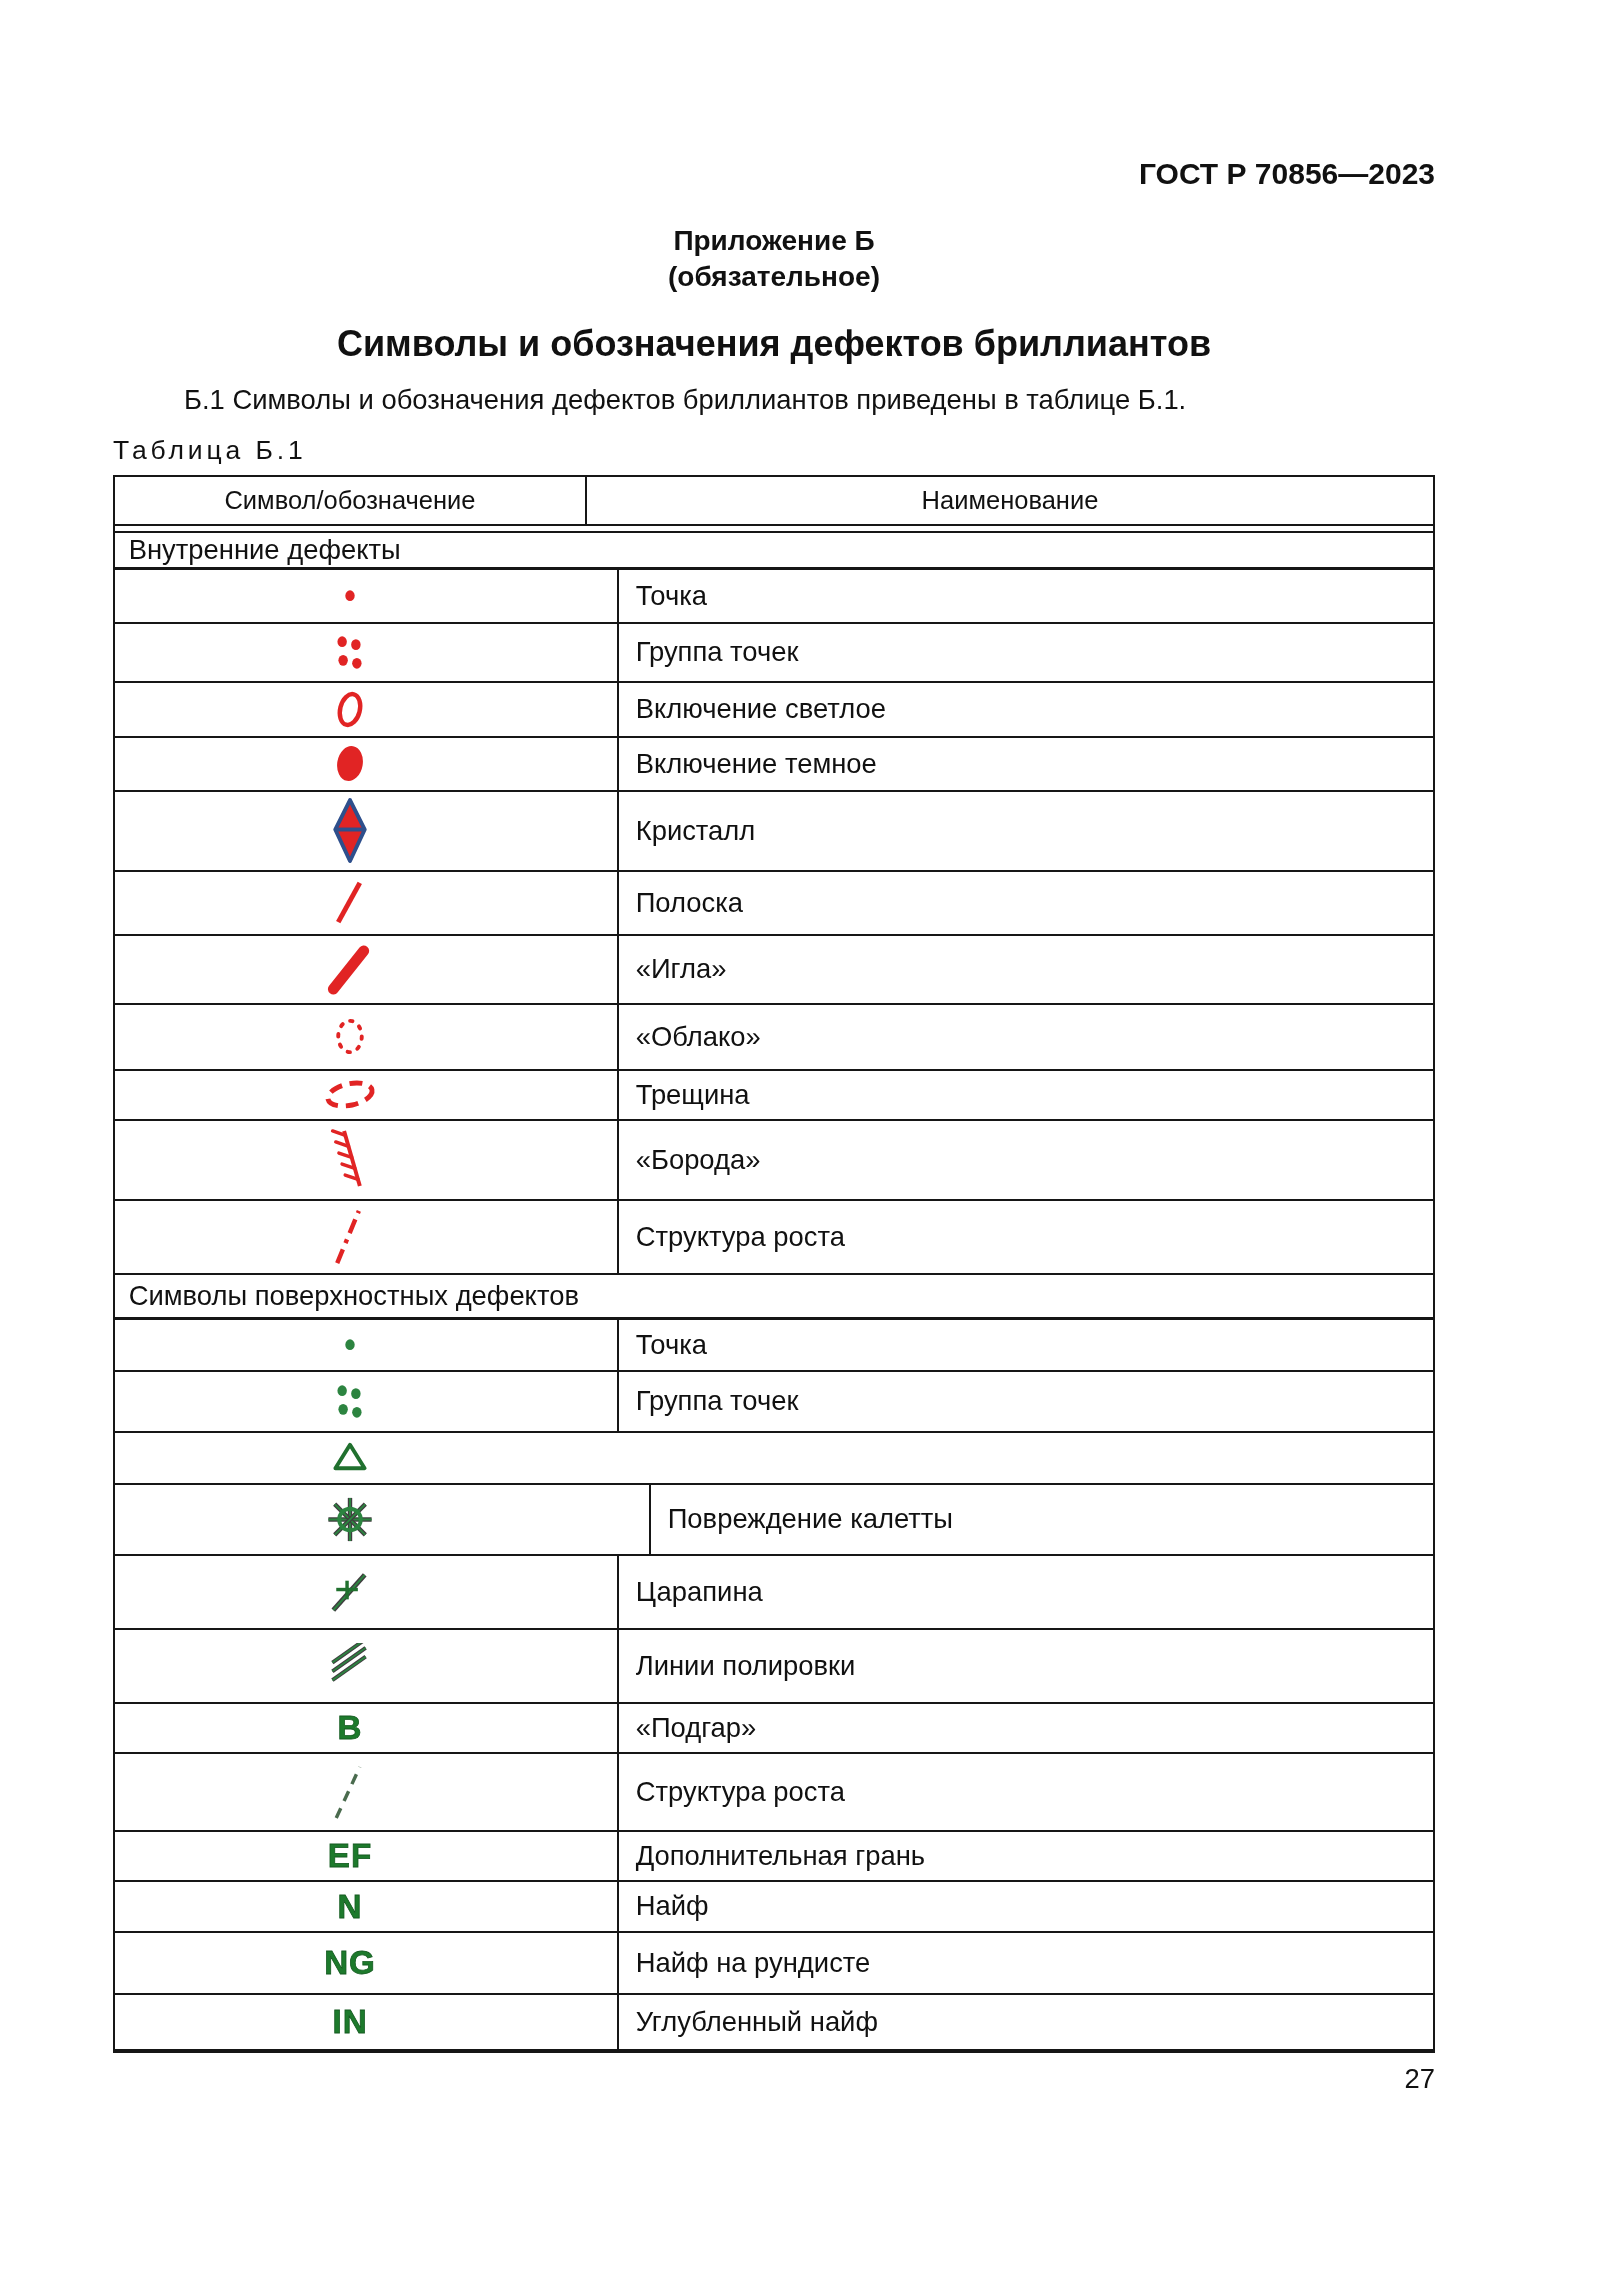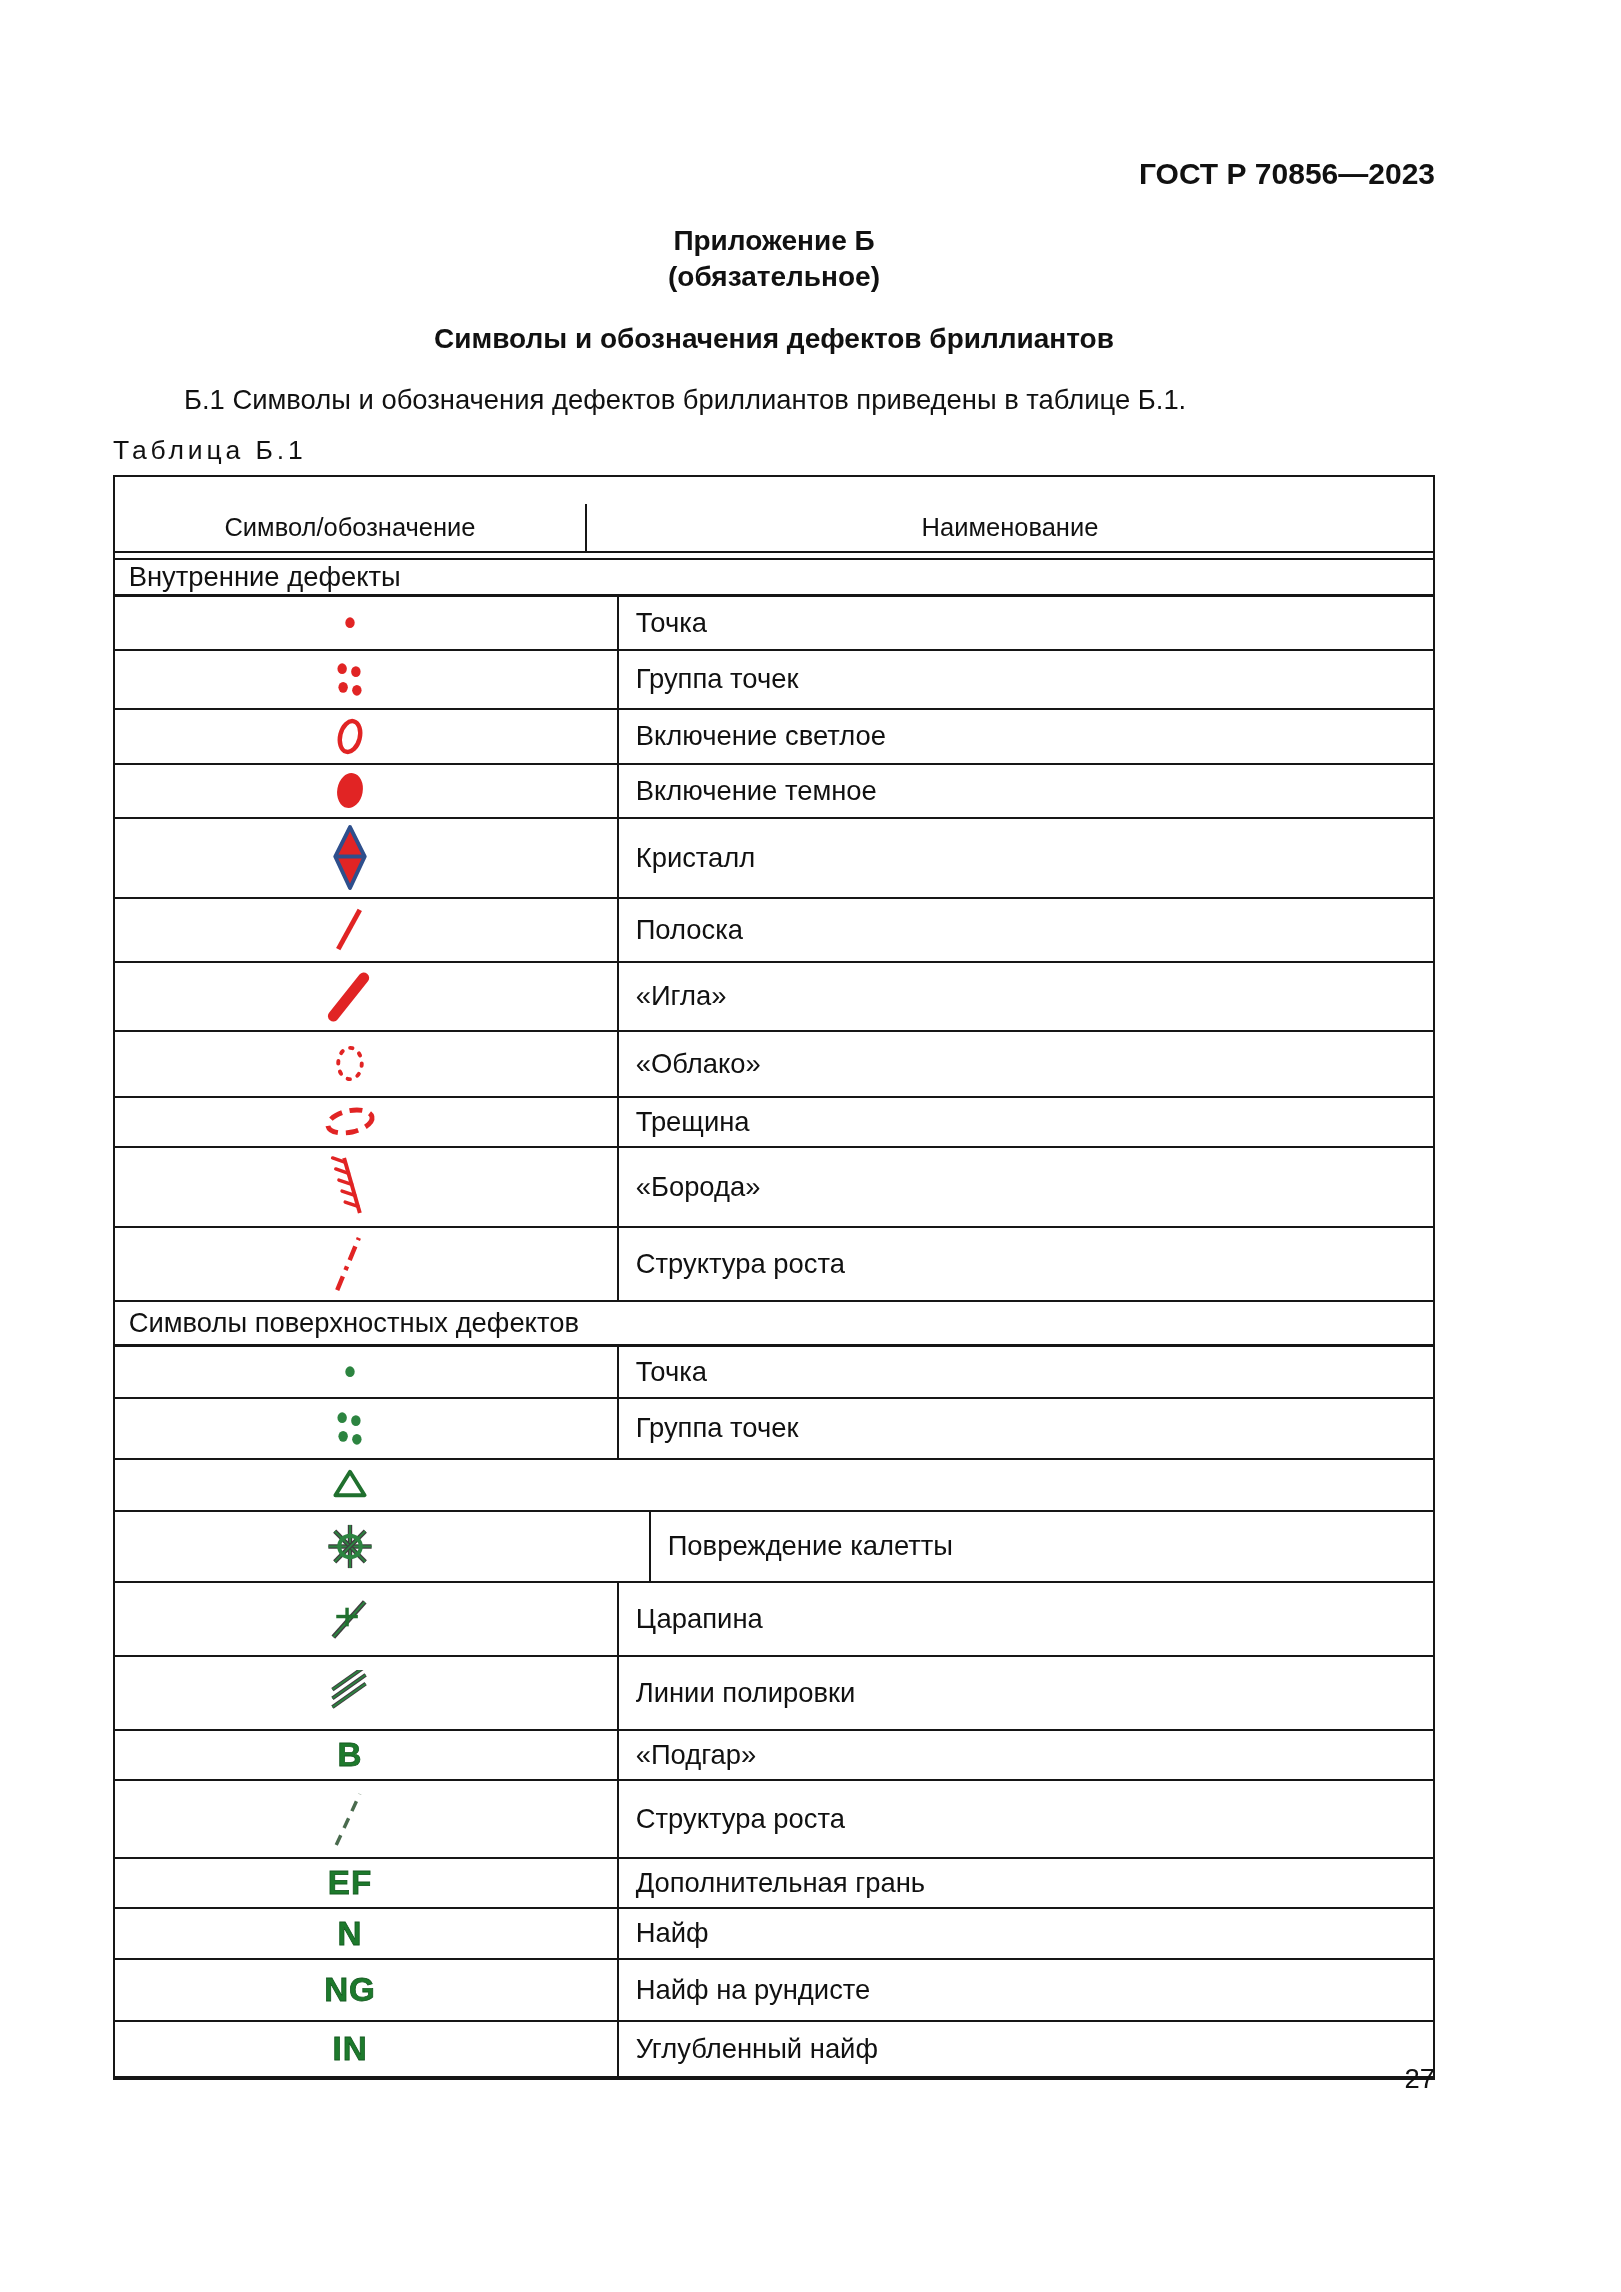--- a/index.html
+++ b/index.html
@@ -3,27 +3,27 @@
 <meta charset="utf-8">
 <style>
   html,body{margin:0;padding:0;background:#ffffff;}
   .page{position:relative;width:1621px;height:2293px;background:#ffffff;
         font-family:"Liberation Sans",sans-serif;color:#111;overflow:hidden;}
   .doc-code{position:absolute;top:157px;left:113px;width:1322px;text-align:right;
             font-weight:bold;font-size:30px;}
   .appendix{position:absolute;top:223px;left:113px;width:1322px;text-align:center;
             font-weight:bold;font-size:28px;line-height:36px;}
   .title{position:absolute;top:323px;left:113px;width:1322px;text-align:center;
-         font-weight:bold;font-size:28px;}
+         font-weight:bold;font-size:36px;}
   .intro{position:absolute;top:384px;left:113px;width:1322px;font-size:27.4px;
          text-indent:71px;}
   .table-label{position:absolute;top:435px;left:113px;font-size:26.5px;letter-spacing:3.9px;}
   .gtable{position:absolute;top:475px;left:113px;width:1322px;box-sizing:border-box;
           border:2px solid #161616;border-top-width:2.9px;border-bottom-width:4.9px;}
-  .thead{display:flex;height:47px;margin-top:27px;}
+  .thead{display:flex;height:47px;}
   .th{display:flex;align-items:center;justify-content:center;font-size:25.5px;box-sizing:border-box;}
   .th-sym{width:470px;}
   .th-name{flex:1;border-left:2px solid #161616;}
   .hdr-divider{height:8.8px;box-sizing:border-box;border-top:2px solid #161616;
                border-bottom:2px solid #161616;}
   .section-row{display:flex;align-items:center;padding-left:13.7px;font-size:27.4px;
                box-sizing:border-box;border-bottom:3.9px solid #161616;}
   .row{display:flex;box-sizing:border-box;border-bottom:2.9px solid #161616;}
   .section:last-child .row:last-child{border-bottom:none;}
   .cell-sym{width:470px;display:flex;align-items:center;justify-content:center;}

